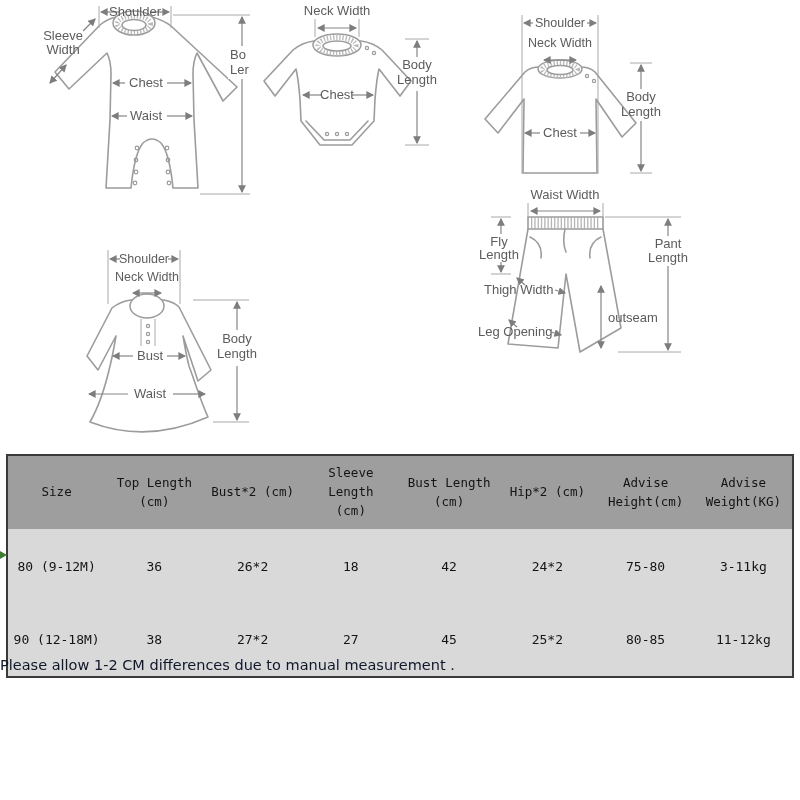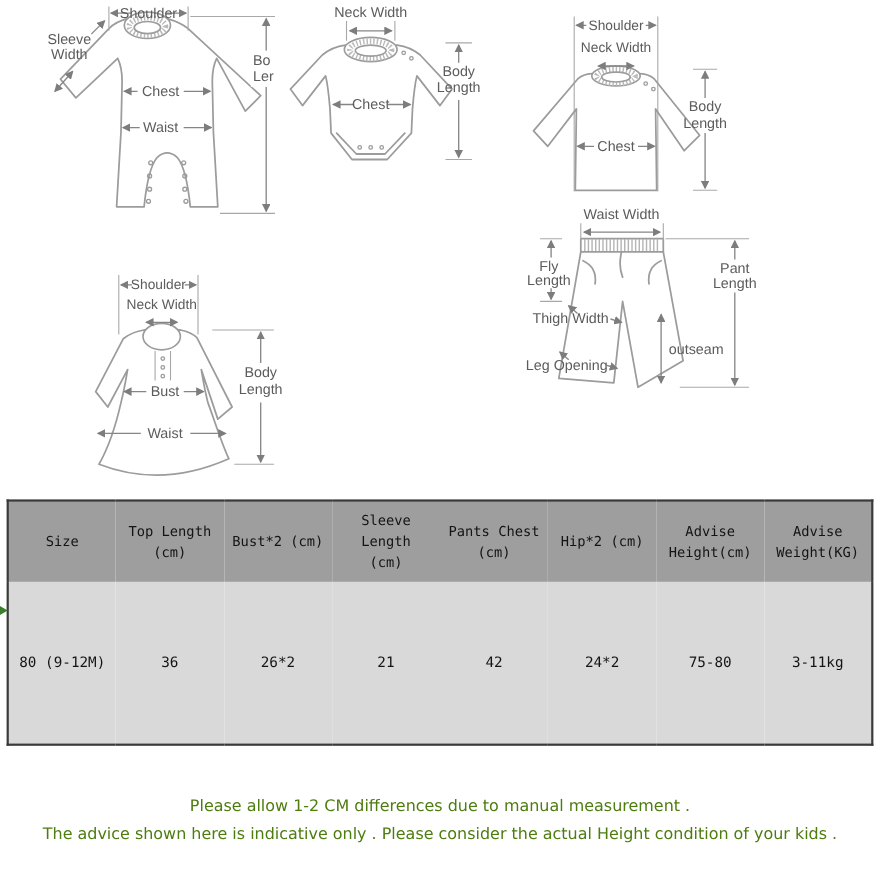--- a/index.html
+++ b/index.html
@@ -23,21 +23,21 @@
               border-collapse:collapse;table-layout:fixed;
               border:2px solid #3a3a3a;
               font-family:"DejaVu Sans Mono","Liberation Mono",monospace;color:#141414;}
   #size-table thead tr{height:74px;background:#9e9e9e;}
   #size-table tbody{background:#d9d9d9;}
   #size-table tbody tr{height:30px;}
   #size-table th{font-weight:normal;font-size:12.5px;text-align:center;vertical-align:middle;
                  white-space:pre-line;line-height:1.5;}
   #size-table td{font-size:13px;text-align:center;vertical-align:middle;}
   
-  #notes{position:absolute;left:0;top:720px;width:800px;text-align:center;color:#4d7c0f;
+  #notes{position:absolute;left:0;top:652px;width:800px;color:#0f172a;
          font-family:"DejaVu Sans",sans-serif;font-size:14.5px;line-height:26px;}
   #notes p{margin:0;white-space:nowrap;}
   
   #green-mark{position:absolute;left:0;top:551px;width:0;height:0;
               border-top:4px solid transparent;border-bottom:4px solid transparent;
               border-left:7px solid #3a7d2c;}
 </style>
 </head>
 <body>
 
@@ -231,42 +231,51 @@
 
   <table id="size-table">
     <thead>
       <tr id="thead-row">
           <th>Size</th>
           <th>Top Length
 (cm)</th>
           <th>Bust*2 (cm)</th>
           <th>Sleeve Length
 (cm)</th>
-          <th>Pants Chest
+          <th>Bust Length
 (cm)</th>
           <th>Hip*2 (cm)</th>
           <th>Advise
 Height(cm)</th>
           <th>Advise
 Weight(KG)</th>
         </tr>
     </thead>
     <tbody id="table-body">
         <tr>
           <td>80 (9-12M)</td>
           <td>36</td>
           <td>26*2</td>
-          <td>21</td>
+          <td>18</td>
           <td>42</td>
           <td>24*2</td>
           <td>75-80</td>
           <td>3-11kg</td>
         </tr>
+        <tr>
+          <td>90 (12-18M)</td>
+          <td>38</td>
+          <td>27*2</td>
+          <td>27</td>
+          <td>45</td>
+          <td>25*2</td>
+          <td>80-85</td>
+          <td>11-12kg</td>
+        </tr>
       </tbody>
   </table>
   <div id="green-mark"></div>
 
   <div id="notes">
     <p>Please allow 1-2 CM differences due to manual measurement .</p>
-    <p>The advice shown here is indicative only . Please consider the actual Height condition of your kids .</p>
   </div>
 
 </div>
 
 </body></html>

